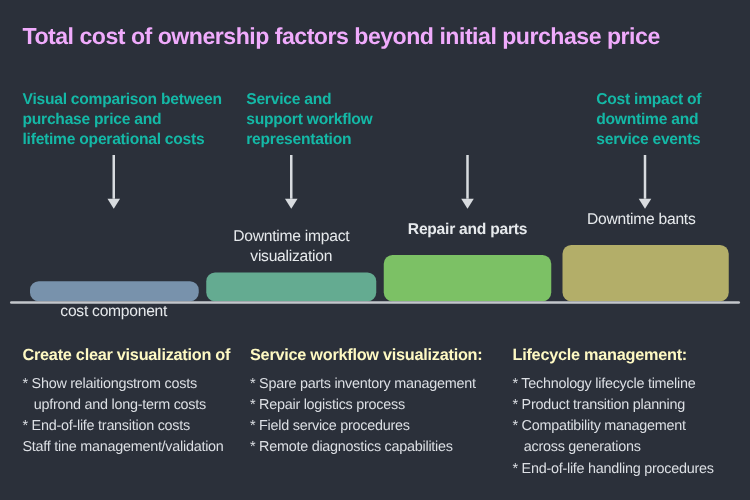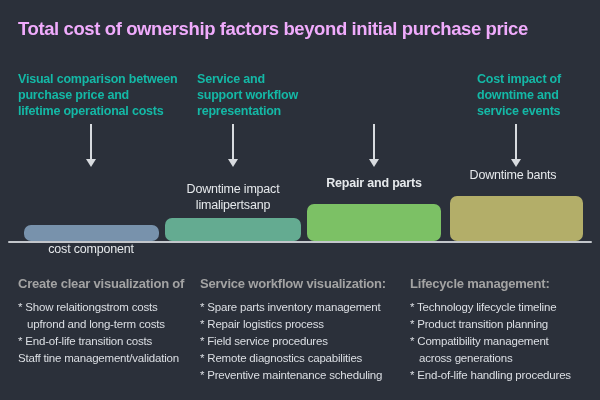--- a/index.html
+++ b/index.html
@@ -87,21 +87,21 @@
   }
 
   .bottom-col { position: absolute; top: 276px; }
   .bc-0 { left: 18px;  width: 180px; }
   .bc-1 { left: 200px; width: 196px; }
   .bc-2 { left: 398px; width: 194px; margin-left: 12px; }
   .bottom-heading {
     font-size: 13px;
     font-weight: bold;
     letter-spacing: -0.2px;
-    color: #a3a3a3;
+    color: #fef9c3;
     margin: 0 0 8px 0;
   }
   .item {
     font-size: 11.5px;
     line-height: 17px;
     letter-spacing: -0.2px;
     color: #dcdfe4;
     white-space: pre-line;
     padding-left: 9px;
     text-indent: -9px;
@@ -137,21 +137,21 @@
       <div class="arrow-head"></div>
     </div>
   <div class="arrow ar-3">
       <div class="arrow-line"></div>
       <div class="arrow-head"></div>
     </div>
 
   <div class="bar-label bl-0">Initial acquisition
 cost component</div>
   <div class="bar-label bl-1">Downtime impact
-limalipertsanp</div>
+visualization</div>
   <div class="bar-label bl-2">Repair and parts</div>
   <div class="bar-label bl-3">Downtime bants</div>
 
   <div class="bar bar-0"></div>
   <div class="bar bar-1"></div>
   <div class="bar bar-2"></div>
   <div class="bar bar-3"></div>
 
   <div class="baseline"></div>
 
@@ -162,21 +162,20 @@
     <div class="item">* End-of-life transition costs</div>
     <div class="item">Staff tine management/validation</div>
   </div>
 
   <div class="bottom-col bc-1">
     <div class="bottom-heading">Service workflow visualization:</div>
     <div class="item">* Spare parts inventory management</div>
     <div class="item">* Repair logistics process</div>
     <div class="item">* Field service procedures</div>
     <div class="item">* Remote diagnostics capabilities</div>
-    <div class="item">* Preventive maintenance scheduling</div>
   </div>
 
   <div class="bottom-col bc-2">
     <div class="bottom-heading">Lifecycle management:</div>
     <div class="item">* Technology lifecycle timeline</div>
     <div class="item">* Product transition planning</div>
     <div class="item">* Compatibility management
 across generations</div>
     <div class="item">* End-of-life handling procedures</div>
   </div>

